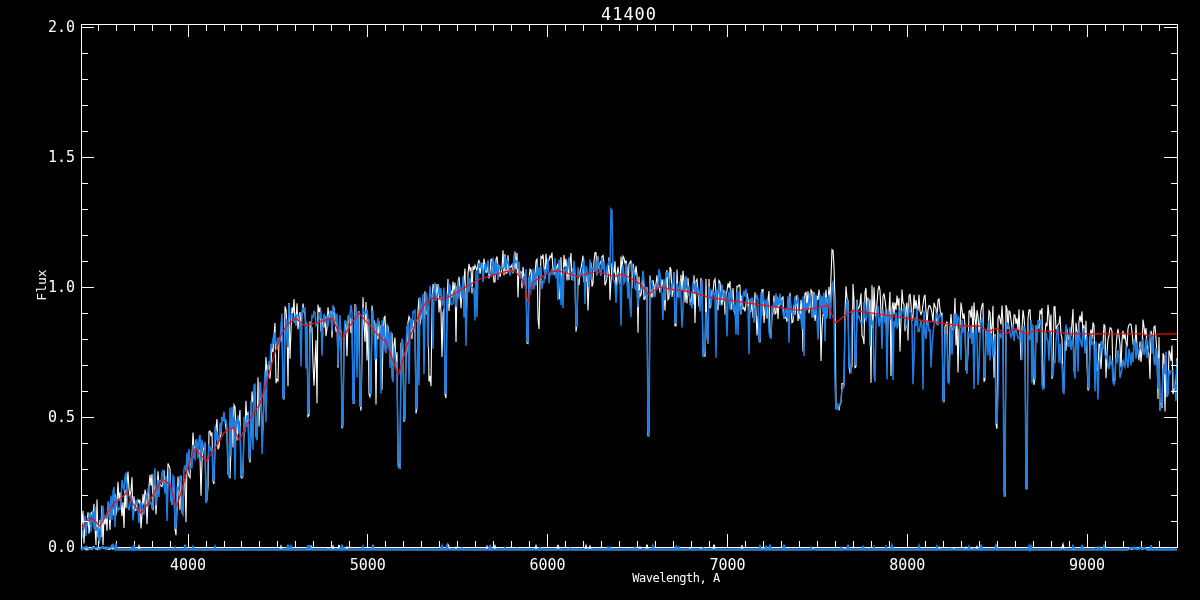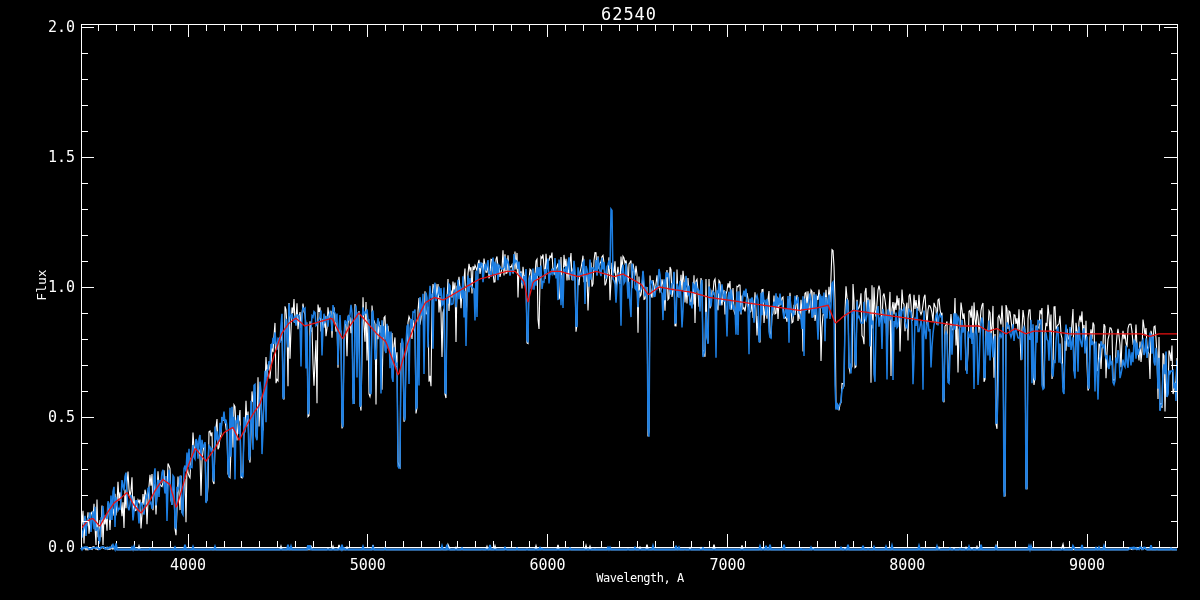--- a/index.html
+++ b/index.html
@@ -1,21 +1,21 @@
 <!DOCTYPE html>
 <html><head>
 <meta charset="utf-8">
 <style>
   html,body{margin:0;padding:0;background:#000;}
   #stage{position:relative;width:1200px;height:600px;background:#000;overflow:hidden;
          font-family:"DejaVu Sans Mono",monospace;}
   #chart{position:absolute;left:0;top:0;}
   .txt{position:absolute;color:#fff;white-space:nowrap;}
   #plot-title{left:629px;top:4px;transform:translateX(-50%);font-size:17px;letter-spacing:1px;}
-  #x-axis-label{left:640px;top:571px;transform:translateX(-50%);font-size:12px;letter-spacing:-0.5px;}
+  #x-axis-label{left:676px;top:571px;transform:translateX(-50%);font-size:12px;letter-spacing:-0.5px;}
   #y-axis-label{left:41px;top:285px;transform:translate(-50%,-50%) rotate(-90deg);font-size:13px;}
 </style>
 </head>
 <body>
 
 <div id="stage">
   <svg id="chart" width="1200" height="600">
       <defs>
         <clipPath id="pc">
           <rect x="81" y="24" width="1096" height="523"></rect>
@@ -200,16 +200,16 @@
         <text x="727.5" y="570" text-anchor="middle">7000</text>
         <text x="907.3" y="570" text-anchor="middle">8000</text>
         <text x="1087.1" y="570" text-anchor="middle">9000</text>
         <text x="75" y="552.0" text-anchor="end">0.0</text>
         <text x="75" y="422.0" text-anchor="end">0.5</text>
         <text x="75" y="292.0" text-anchor="end">1.0</text>
         <text x="75" y="162.0" text-anchor="end">1.5</text>
         <text x="75" y="32.0" text-anchor="end">2.0</text>
       </g>
     </svg>
-  <div id="plot-title" class="txt">62540</div>
+  <div id="plot-title" class="txt">41400</div>
   <div id="x-axis-label" class="txt">Wavelength, A</div>
   <div id="y-axis-label" class="txt">Flux</div>
 </div>
 
 </body></html>

